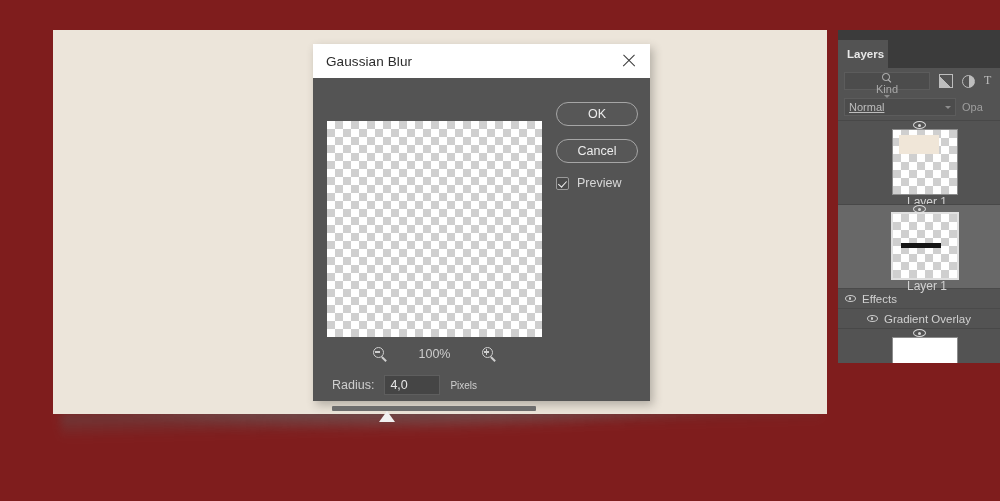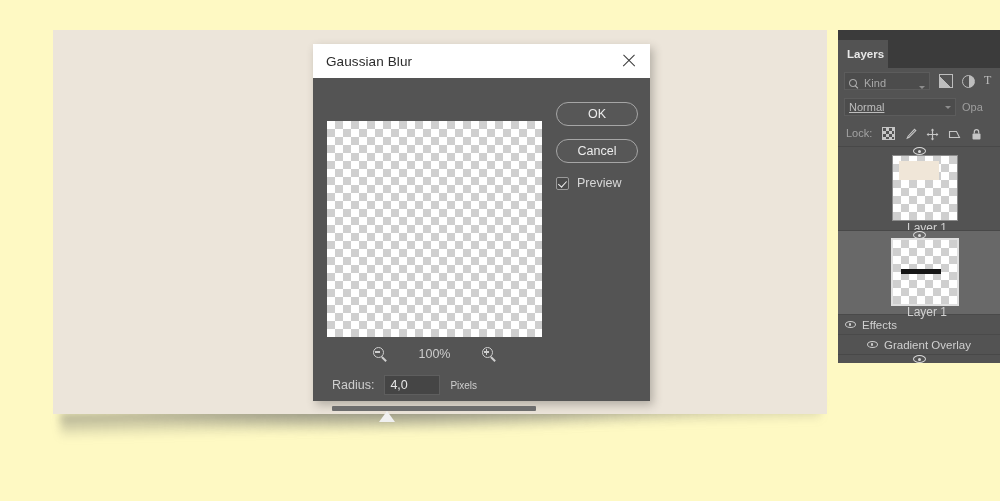--- a/index.html
+++ b/index.html
@@ -2,21 +2,21 @@
 <html><head>
 <meta charset="utf-8">
 <style>
   html, body {
     margin: 0; padding: 0;
     width: 1000px; height: 501px;
     background: #ffffff;
     font-family: "Liberation Sans", sans-serif;
     overflow: hidden;
   }
-  #root { position: relative; width: 1000px; height: 501px; background: #fef9c3; }
+  #root { position: relative; width: 1000px; height: 501px; background: #7f1d1d; }
 
   
   #canvas-shadow {
     position: absolute; left: 56px; top: 396px; width: 770px; height: 46px;
     background: radial-gradient(ellipse 58% 100% at 50% 0%, rgba(70,70,70,0.55) 0%, rgba(120,120,120,0.35) 45%, rgba(255,255,255,0) 78%);
     filter: blur(5px);
     transform: rotate(-1.1deg);
     transform-origin: 50% 0%;
   }
   #canvas-shadow2 {
@@ -138,23 +138,23 @@
   #panel-tabs { height: 28px; background: #3b3b3b; display: flex; align-items: stretch; }
   #tab-layers {
     width: 50px; background: #535353; color: #e8e8e8; font-size: 11.5px; font-weight: bold;
     display: flex; align-items: center; padding-left: 9px; box-sizing: border-box; cursor: pointer;
   }
   #filter-row {
     height: 26px; display: flex; align-items: center; gap: 0; padding: 0 0 0 6px;
     box-sizing: border-box; background: #535353;
   }
   #kind-select {
-    display: flex; align-items: flex-end; gap: 5px;
+    display: flex; align-items: center; 
     width: 86px; height: 18px; background: #4c4c4c; border: 1px solid #5c5c5c;
-    box-sizing: border-box; padding: 0 4px; cursor: pointer;
+    box-sizing: border-box; padding: 0 4px; cursor: pointer; flex-direction: column;
   }
   #kind-label { font-size: 11px; color: #a9a9a9; flex: 1; }
   .search-glass { width: 10px; height: 10px; position: relative; flex: none; }
   .search-glass .ring {
     position: absolute; left: 0; top: 0; width: 7.5px; height: 7.5px;
     border: 1.4px solid #bdbdbd; border-radius: 50%; box-sizing: border-box;
   }
   .search-glass .handle {
     position: absolute; left: 6.4px; top: 6.4px; width: 4px; height: 1.4px;
     background: #bdbdbd; transform: rotate(45deg); transform-origin: 0 50%;
@@ -322,46 +322,20 @@
     </div>
 
     <div id="blend-row">
       <div id="blend-select">
         <span id="blend-label">Normal</span>
         <span class="caret-dn"></span>
       </div>
       <span id="opacity-label">Opa</span>
     </div>
 
-    <div id="lock-row">
-      <span id="lock-text">Lock:</span>
-      <span class="lk lk-transparency"></span>
-      <span class="lk">
-        <svg width="13" height="13" viewBox="0 0 13 13">
-            <path d="M10.5 1.3 L11.8 2.6 L5.2 9.2 L3.3 10.1 L4.1 8.2 Z" fill="none" stroke="#c6c6c6" stroke-width="1.1"></path>
-          </svg>
-      </span>
-      <span class="lk">
-        <svg width="13" height="13" viewBox="0 0 13 13">
-            <path d="M6.5 1 L6.5 12 M1 6.5 L12 6.5" stroke="#c6c6c6" stroke-width="1.2"></path>
-            <path d="M6.5 0.6 L4.8 2.6 L8.2 2.6 Z M6.5 12.4 L4.8 10.4 L8.2 10.4 Z M0.6 6.5 L2.6 4.8 L2.6 8.2 Z M12.4 6.5 L10.4 4.8 L10.4 8.2 Z" fill="#c6c6c6"></path>
-          </svg>
-      </span>
-      <span class="lk">
-        <svg width="13" height="13" viewBox="0 0 13 13">
-            <path d="M1.5 3.5 L8.5 3.5 L11.5 9.5 L1.5 9.5 Z" fill="none" stroke="#c6c6c6" stroke-width="1.1"></path>
-          </svg>
-      </span>
-      <span class="lk">
-        <svg width="13" height="13" viewBox="0 0 13 13">
-            <rect x="2.5" y="5.5" width="8" height="6" rx="1" fill="#c6c6c6"></rect>
-            <path d="M4.3 5.5 V3.9 a2.2 2.2 0 0 1 4.4 0 V5.5" fill="none" stroke="#c6c6c6" stroke-width="1.2"></path>
-          </svg>
-      </span>
-    </div>
 
     <div id="layer-list">
 
       <div class="layer-row">
         <span class="eye">
             <span class="eye-glyph"></span>
           </span>
         <span class="layer-thumb checker">
           <span class="thumb-content-beige"></span>
         </span>

